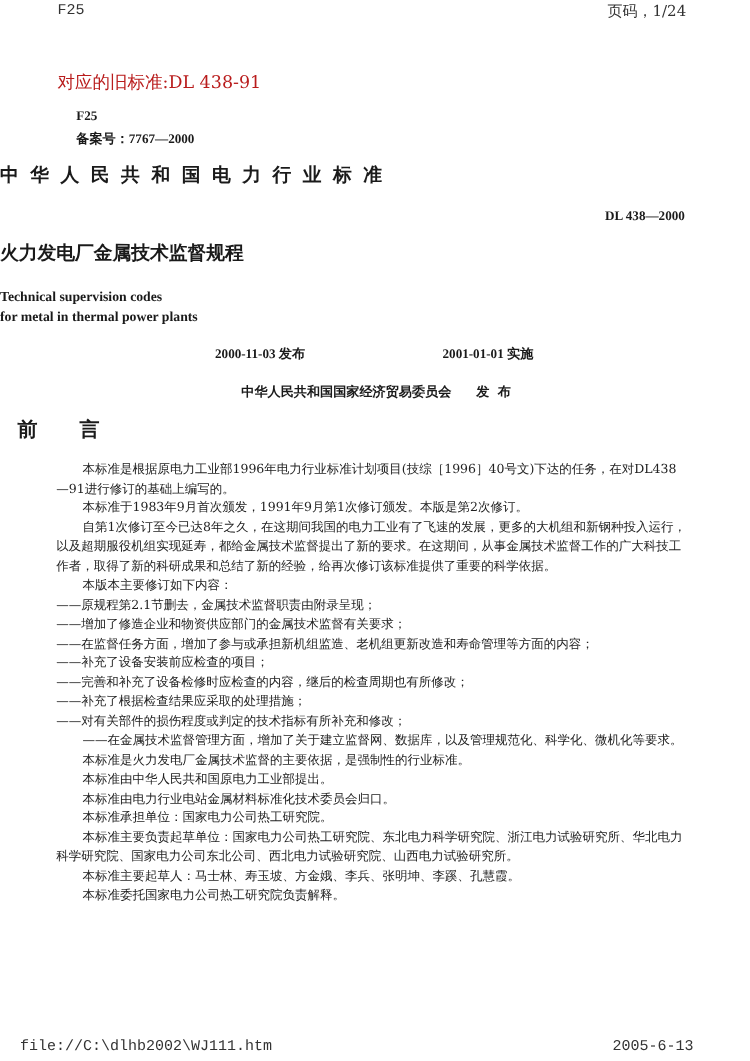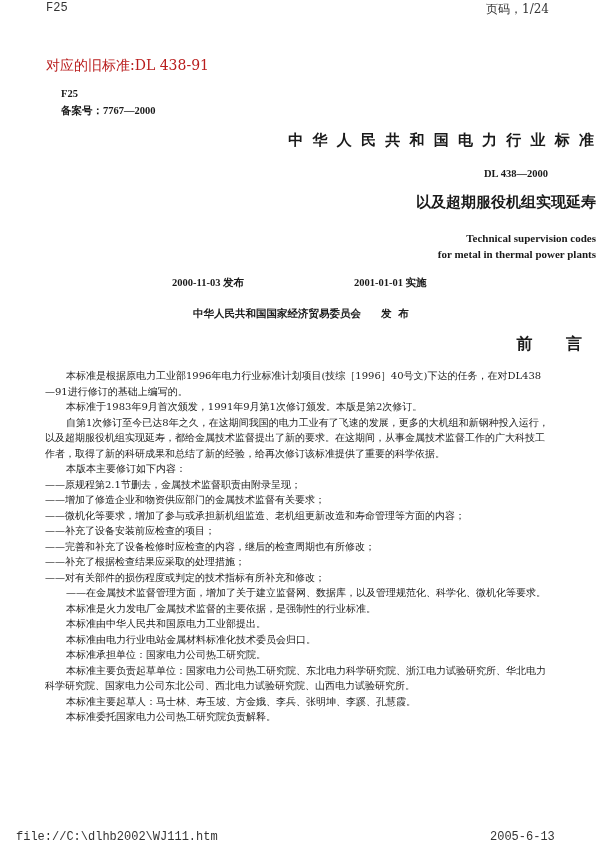--- a/index.html
+++ b/index.html
@@ -7,21 +7,21 @@
     width: 600px; height: 849px; position: relative; overflow: hidden;
     font-family: "DejaVu Serif", "Liberation Serif", serif;
     color: #1a1a1a;
   }
   .abs { position: absolute; }
   .mono { font-family: "Liberation Mono", "DejaVu Sans Mono", monospace; }
   .hdr { font-size: 12px; color: #333; }
   .red { color: #b91c1c; font-size: 14px; letter-spacing: 0px; }
   .bold { font-weight: bold; }
   .small-b { font-size: 10.5px; font-weight: bold; font-family: "Liberation Serif", "DejaVu Serif", serif; }
-  .center { left: 0; width: 596px; text-align: right; }
+  .center { left: 0; width: 596px; text-align: left; }
   .body-text {
     position: absolute; left: 45px; width: 505px;
     font-size: 10px; line-height: 15.5px; color: #222;
   }
   .body-text p { margin: 0; padding: 0; }
   .indent { text-indent: 21px; }
   .dash { padding-left: 21px; }
 </style>
 </head>
 <body>
@@ -31,41 +31,41 @@
 
 <div class="abs red mono" style="left:46px; top:57px; font-family:'DejaVu Serif','Liberation Mono',serif;">对应的旧标准:DL 438-91</div>
 
 <div class="abs small-b" style="left:61px; top:88px;">F25</div>
 <div class="abs small-b" style="left:61px; top:104px;">备案号：7767—2000</div>
 
 <div class="abs center bold" style="top:131px; font-size:15px; letter-spacing:2px;">中 华 人 民 共 和 国 电 力 行 业 标 准</div>
 
 <div class="abs small-b" style="left:484px; top:168px;">DL 438—2000</div>
 
-<div class="abs center" style="top:193px; font-size:15px; font-weight:bold;">以及超期服役机组实现延寿</div>
+<div class="abs center" style="top:193px; font-size:15px; font-weight:bold;">火力发电厂金属技术监督规程</div>
 
 <div class="abs center small-b" style="top:232px; font-size:11px;">Technical supervision codes</div>
 <div class="abs center small-b" style="top:248px; font-size:11px;">for metal in thermal power plants</div>
 
 <div class="abs small-b" style="left:172px; top:276px;">2000-11-03 发布</div>
 <div class="abs small-b" style="left:354px; top:276px;">2001-01-01 实施</div>
 
 <div class="abs small-b" style="left:193px; top:307px;">中华人民共和国国家经济贸易委员会</div>
 <div class="abs small-b" style="left:381px; top:307px; letter-spacing:2px;">发 布</div>
 
 <div class="abs center" style="top:334px; font-size:16px; font-weight:bold; letter-spacing:14px; padding-left:14px; box-sizing:border-box;">前 言</div>
 
 <div class="body-text" style="top:368px;">
   <p class="indent">本标准是根据原电力工业部1996年电力行业标准计划项目(技综［1996］40号文)下达的任务，在对DL438—91进行修订的基础上编写的。</p>
   <p class="indent">本标准于1983年9月首次颁发，1991年9月第1次修订颁发。本版是第2次修订。</p>
   <p class="indent">自第1次修订至今已达8年之久，在这期间我国的电力工业有了飞速的发展，更多的大机组和新钢种投入运行，以及超期服役机组实现延寿，都给金属技术监督提出了新的要求。在这期间，从事金属技术监督工作的广大科技工作者，取得了新的科研成果和总结了新的经验，给再次修订该标准提供了重要的科学依据。</p>
   <p class="indent">本版本主要修订如下内容：</p>
   <p class="dash">——原规程第2.1节删去，金属技术监督职责由附录呈现；</p>
   <p class="dash">——增加了修造企业和物资供应部门的金属技术监督有关要求；</p>
-  <p class="dash">——微机化等要求，增加了参与或承担新机组监造、老机组更新改造和寿命管理等方面的内容；</p>
+  <p class="dash">——在监督任务方面，增加了参与或承担新机组监造、老机组更新改造和寿命管理等方面的内容；</p>
   <p class="dash">——补充了设备安装前应检查的项目；</p>
   <p class="dash">——完善和补充了设备检修时应检查的内容，继后的检查周期也有所修改；</p>
   <p class="dash">——补充了根据检查结果应采取的处理措施；</p>
   <p class="dash">——对有关部件的损伤程度或判定的技术指标有所补充和修改；</p>
   <p class="indent">——在金属技术监督管理方面，增加了关于建立监督网、数据库，以及管理规范化、科学化、微机化等要求。</p>
   <p class="indent">本标准是火力发电厂金属技术监督的主要依据，是强制性的行业标准。</p>
   <p class="indent">本标准由中华人民共和国原电力工业部提出。</p>
   <p class="indent">本标准由电力行业电站金属材料标准化技术委员会归口。</p>
   <p class="indent">本标准承担单位：国家电力公司热工研究院。</p>
   <p class="indent">本标准主要负责起草单位：国家电力公司热工研究院、东北电力科学研究院、浙江电力试验研究所、华北电力科学研究院、国家电力公司东北公司、西北电力试验研究院、山西电力试验研究所。</p>

